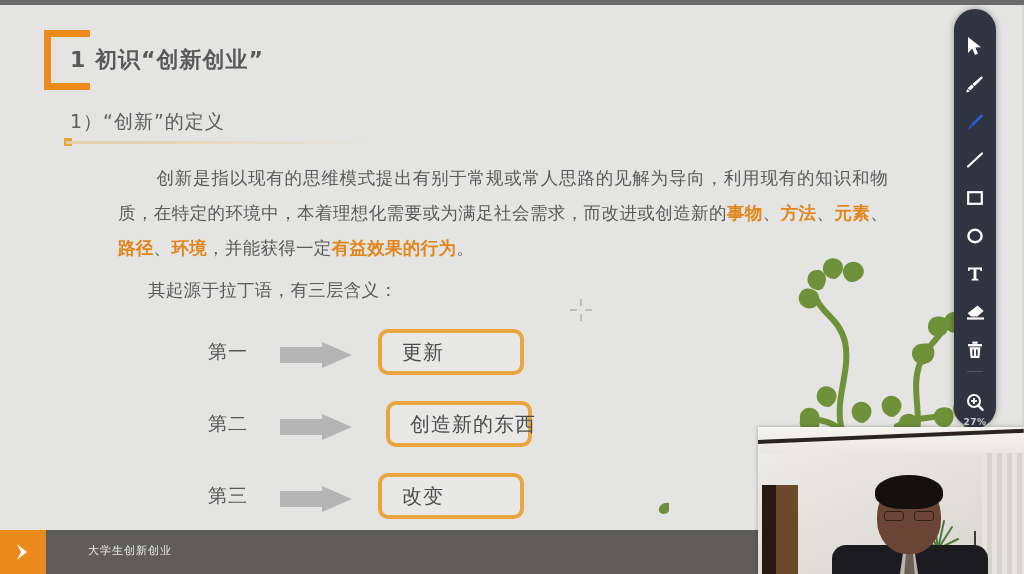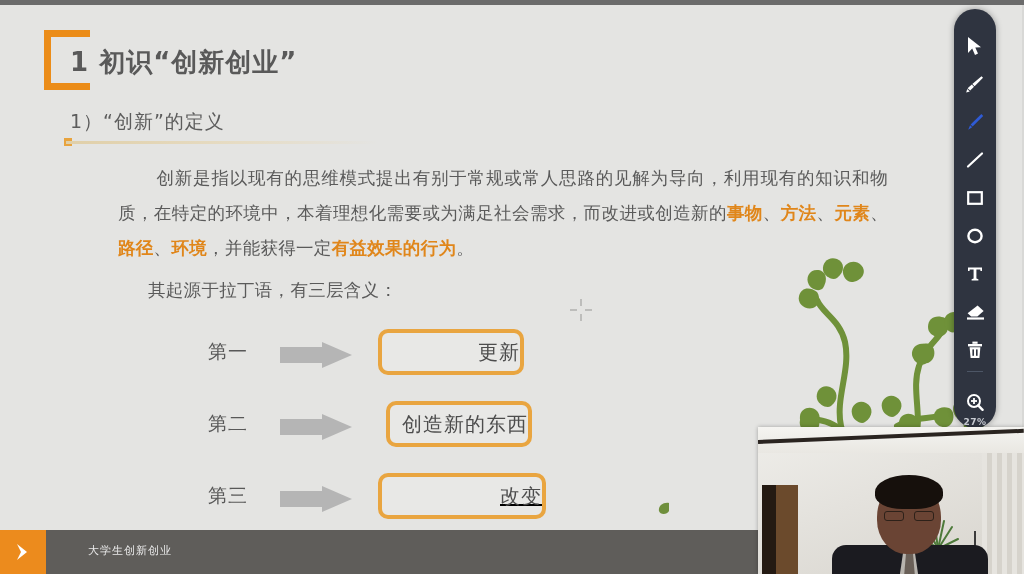--- a/index.html
+++ b/index.html
@@ -26,21 +26,21 @@
   .slide-edge{position:absolute;right:0;top:0;width:2px;height:525px;background:#d8d8d6;}
 
   
   .bracket{
     position:absolute;left:44px;top:25px;width:46px;height:60px;
     border:7px solid #eb8c18;border-right:none;
     box-sizing:border-box;
   }
   .title-1{
     position:absolute;left:70px;top:40px;
-    font-size:26px;font-weight:bold;color:#595959;
+    font-size:22px;font-weight:bold;color:#595959;
     letter-spacing:1px;white-space:nowrap;
   }
   .subtitle{
     position:absolute;left:70px;top:104px;
     font-size:19px;color:#5c5c5c;white-space:nowrap;letter-spacing:1px;
   }
   .sub-rule{
     position:absolute;left:66px;top:136px;width:312px;height:3px;
     background:linear-gradient(to right,#e0cfa8 0%,#e6dcc4 55%,rgba(230,230,226,0) 100%);
   }
@@ -69,21 +69,21 @@
   .arrow .shaft{position:absolute;left:0;top:5px;width:44px;height:16px;background:#b5b5b5;}
   .arrow .head{
     position:absolute;left:42px;top:0;width:0;height:0;
     border-top:13px solid transparent;border-bottom:13px solid transparent;
     border-left:30px solid #b5b5b5;
   }
   .chip{
     position:absolute;left:170px;top:-2px;height:46px;
     border:4px solid #e9a540;border-radius:10px;
     background:#e8e8e6;
-    display:flex;align-items:center;justify-content:flex-end;
+    display:flex;align-items:center;justify-content:flex-start;
     box-sizing:border-box;
     padding-left:20px;
   }
   .chip span{font-size:20px;color:#4d4d4d;letter-spacing:1px;white-space:nowrap;}
 
   
   .vine{position:absolute;right:30px;top:225px;width:215px;height:290px;pointer-events:none;}
   .leaf-small{position:absolute;left:658px;top:497px;width:13px;height:13px;}
 
   
@@ -194,21 +194,21 @@
           <span>创造新的东西</span>
         </div>
       </div>
 
       <div class="flow-row" style="left:208px;top:470px;width:320px;">
         <div class="flow-label">第三</div>
         <div class="arrow">
           <div class="shaft"></div>
             <div class="head"></div>
         </div>
-        <div class="chip" style="width:168px;text-decoration:underline;">
+        <div class="chip" style="width:146px;">
           <span>改变</span>
         </div>
       </div>
 
       <svg class="vine" viewBox="0 0 215 290">
         <g fill="none" stroke="#6f9139" stroke-width="6" stroke-linecap="round">
           <path d="M100 288 C96 250 70 230 62 196 C56 168 72 140 66 112 C61 90 44 84 38 70"></path>
           <path d="M104 286 C112 250 128 238 136 212 C144 186 132 160 140 136 C146 116 160 110 166 96"></path>
           <path d="M88 214 C70 206 56 192 40 190"></path>
           <path d="M118 196 C136 186 150 190 168 184"></path>

